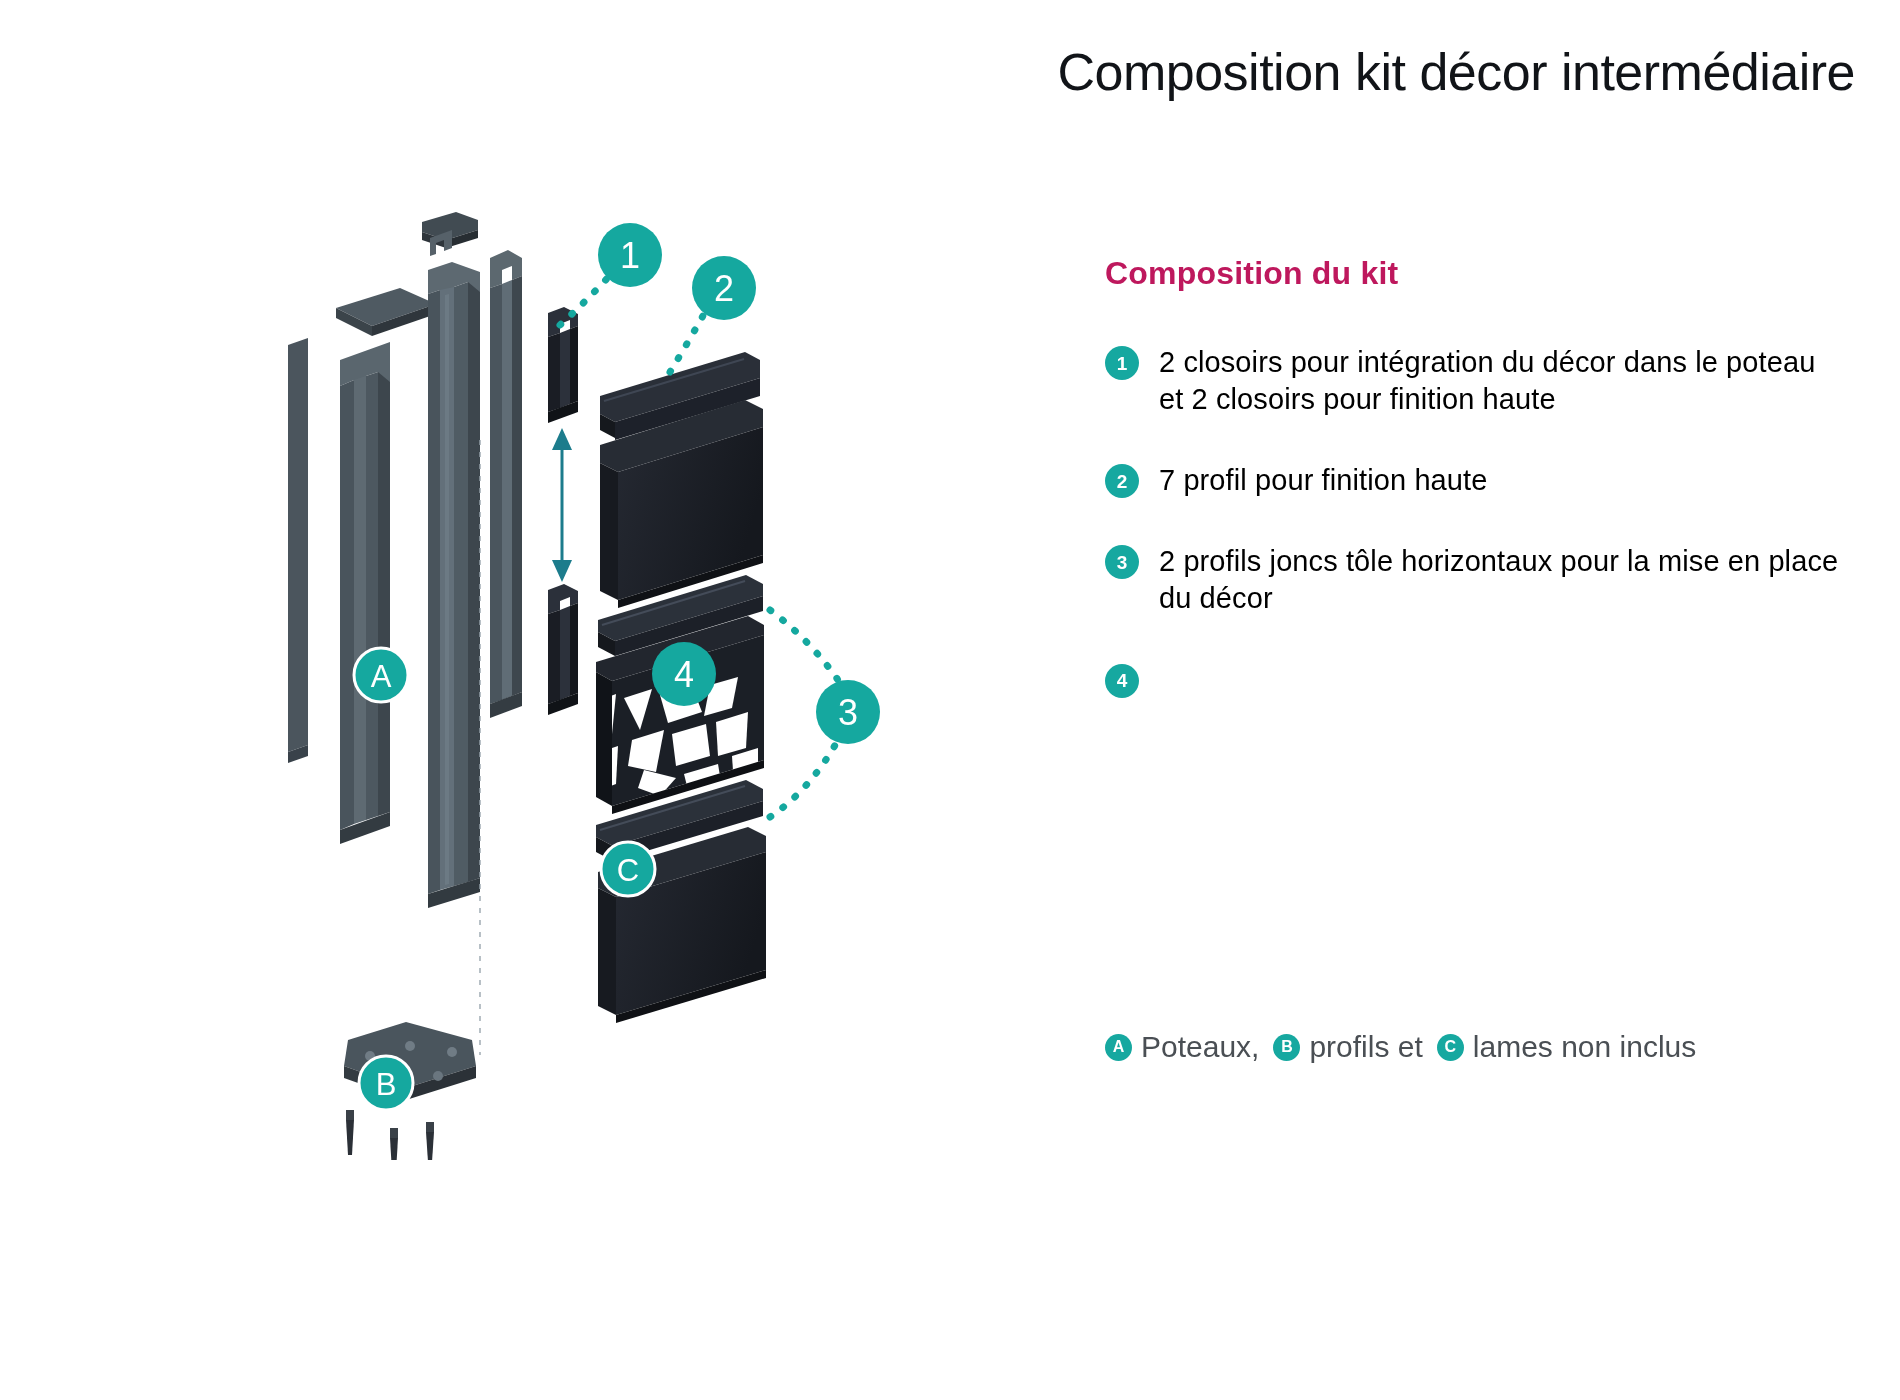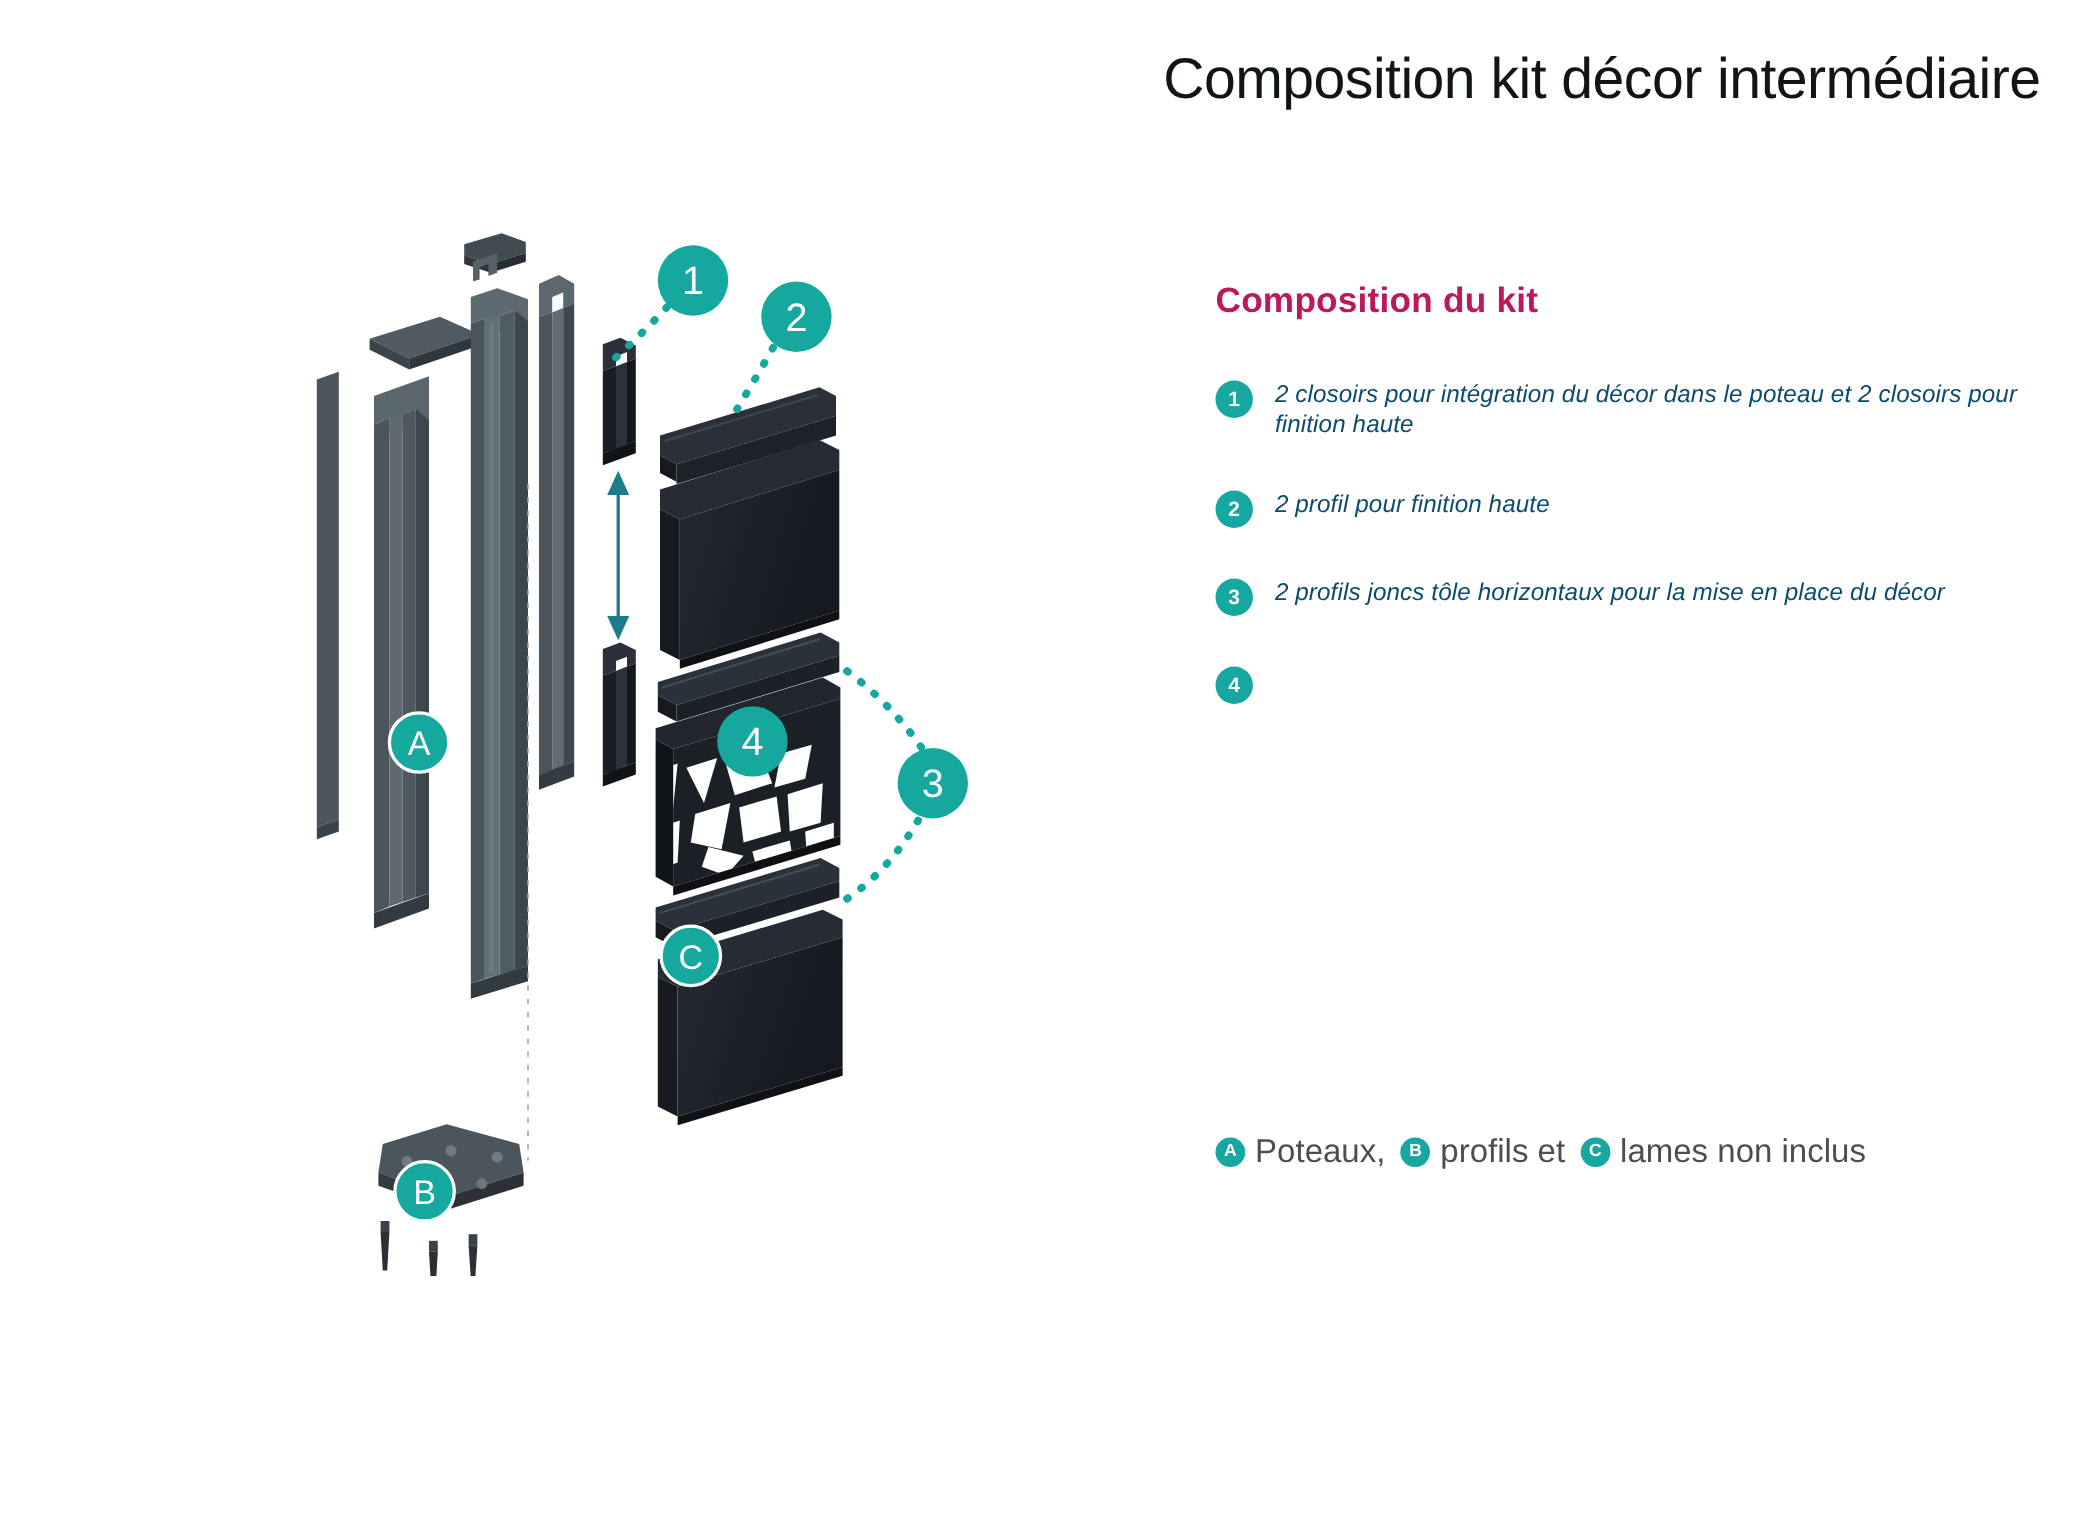--- a/index.html
+++ b/index.html
@@ -63,27 +63,26 @@
     background:#16a8a0;
     color:#ffffff;
     font-size:19px;
     font-weight:700;
     display:flex;align-items:center;justify-content:center;
     margin-right:20px;
     margin-top:2px;
     line-height:1;
   }
   .kit-text{
-    font-size:22px;
+    font-size:29px;
     line-height:1.28;
-    color:#0c4a6e;
+    color:#000000;
     font-weight:400;
     letter-spacing:0.1px;
     white-space:pre-line;
-    font-style:italic;
   }
 
   
   .footnote{
     position:absolute;
     left:1105px; top:1030px;
     display:flex;
     align-items:center;
     font-size:30px;
     color:#4a4f54;
@@ -344,21 +343,21 @@
   <div class="panel">
     <h2 class="panel-heading">Composition du kit</h2>
 
     <ul class="kit-list">
       <li class="kit-item">
         <span class="badge">1</span>
         <span class="kit-text">2 closoirs pour intégration du décor dans le poteau et 2 closoirs pour finition haute</span>
       </li>
       <li class="kit-item">
         <span class="badge">2</span>
-        <span class="kit-text">2 profil pour finition haute</span>
+        <span class="kit-text">7 profil pour finition haute</span>
       </li>
       <li class="kit-item">
         <span class="badge">3</span>
         <span class="kit-text">2 profils joncs tôle horizontaux pour la mise en place du décor</span>
       </li>
       <li class="kit-item">
         <span class="badge">4</span>
       </li>
     </ul>
   </div>

